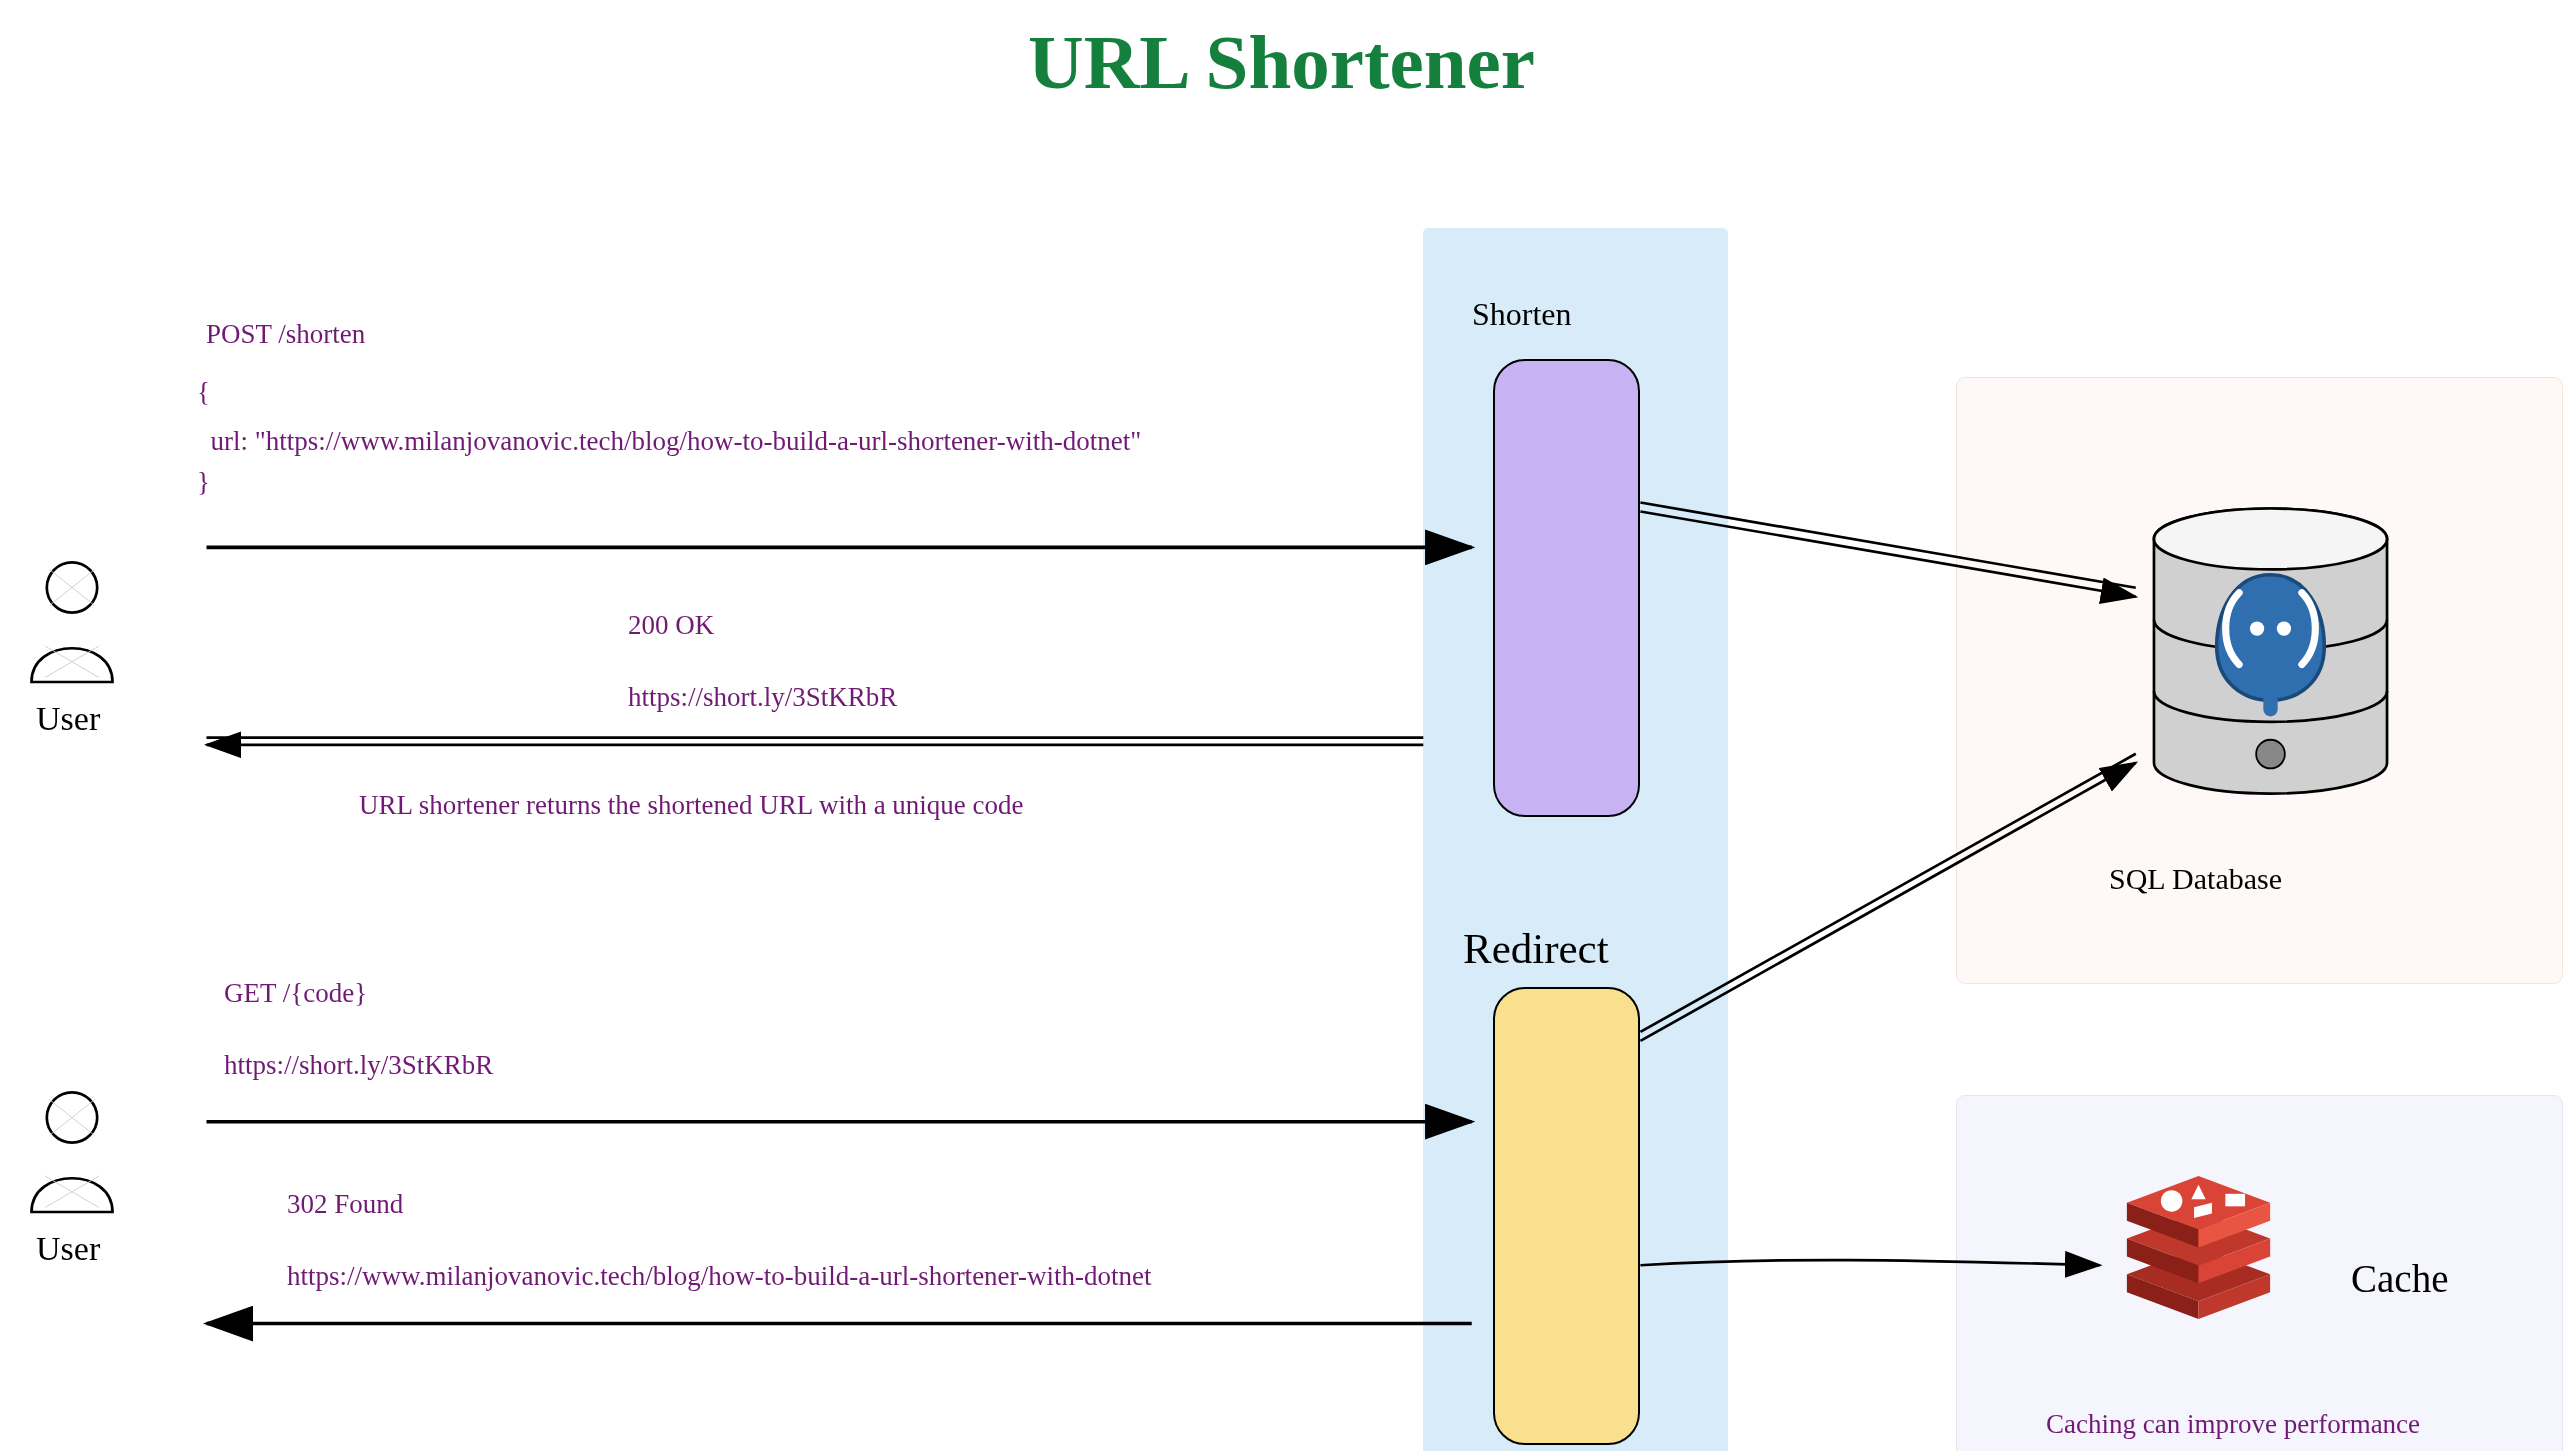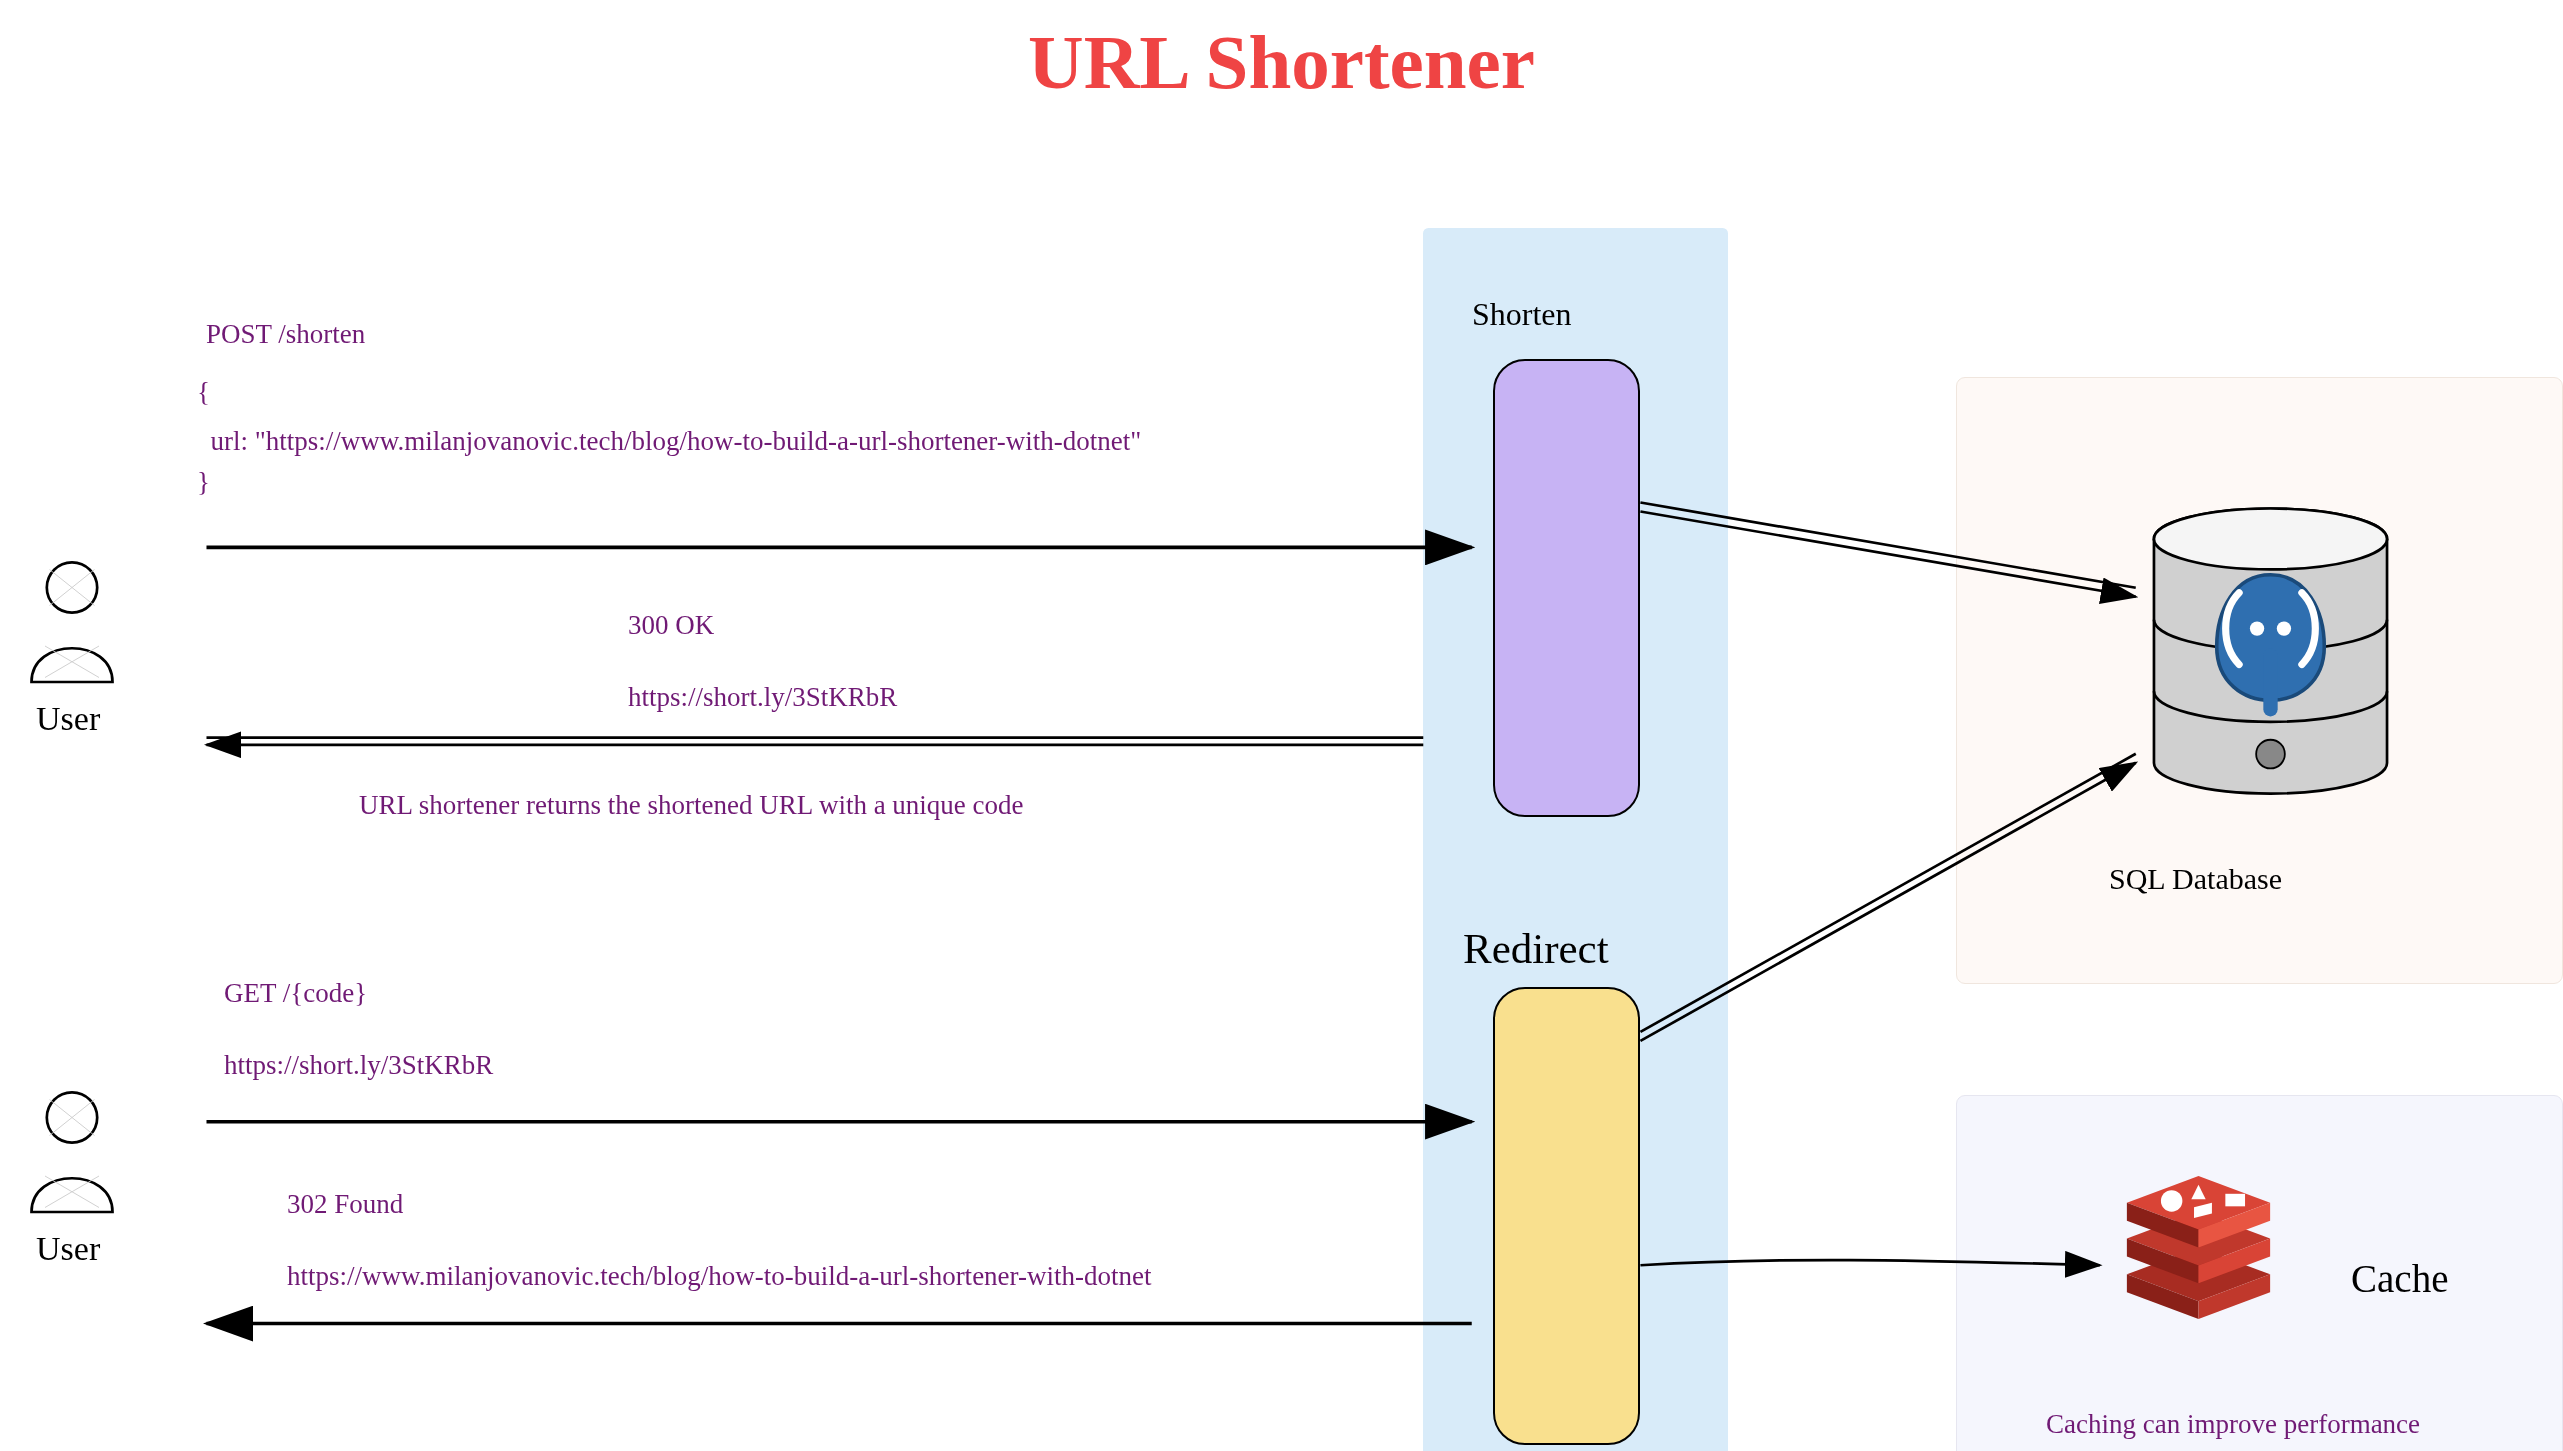--- a/index.html
+++ b/index.html
@@ -11,21 +11,21 @@
     position: relative;
     overflow: hidden;
   }
   .title {
     position: absolute;
     left: 50%;
     transform: translateX(-50%);
     top: 18px;
     font-size: 77px;
     font-weight: bold;
-    color: #ef4444;
+    color: #15803d;
   }
   .abs { position: absolute; }
   .label { font-size: 30.5px; color: #000; }
   .small-label { font-size: 27px; color: #701a75; }
   .service-column {
     position: absolute;
     left: 1423px;
     top: 228px;
     width: 305px;
     height: 1238px;
@@ -147,21 +147,21 @@
   <line x1="30" y1="100" x2="90" y2="135" stroke="#ccc" stroke-width="1"></line>
   <line x1="90" y1="100" x2="30" y2="135" stroke="#ccc" stroke-width="1"></line>
 </svg>
 <div class="abs label" style="left:36px; top:1230px; font-size:34px;">User</div>
 
 <div class="abs small-label" style="left:206px; top:319px;">POST /shorten</div>
 <div class="abs small-label" style="left:197px; top:377px;">{</div>
 <div class="abs small-label" style="left:197px; top:426px; white-space:pre;">  url: "https://www.milanjovanovic.tech/blog/how-to-build-a-url-shortener-with-dotnet"</div>
 <div class="abs small-label" style="left:197px; top:467px;">}</div>
 
-<div class="abs small-label" style="left:628px; top:610px;">300 OK</div>
+<div class="abs small-label" style="left:628px; top:610px;">200 OK</div>
 <div class="abs small-label" style="left:628px; top:682px;">https://short.ly/3StKRbR</div>
 <div class="abs small-label" style="left:359px; top:790px;">URL shortener returns the shortened URL with a unique code</div>
 
 <div class="abs small-label" style="left:224px; top:978px;">GET /{code}</div>
 <div class="abs small-label" style="left:224px; top:1050px;">https://short.ly/3StKRbR</div>
 
 <div class="abs small-label" style="left:287px; top:1189px;">302 Found</div>
 <div class="abs small-label" style="left:287px; top:1261px;">https://www.milanjovanovic.tech/blog/how-to-build-a-url-shortener-with-dotnet</div>
 
 <svg class="abs" style="left:0; top:0;" width="2563" height="1451" viewBox="0 0 2856 1617">

